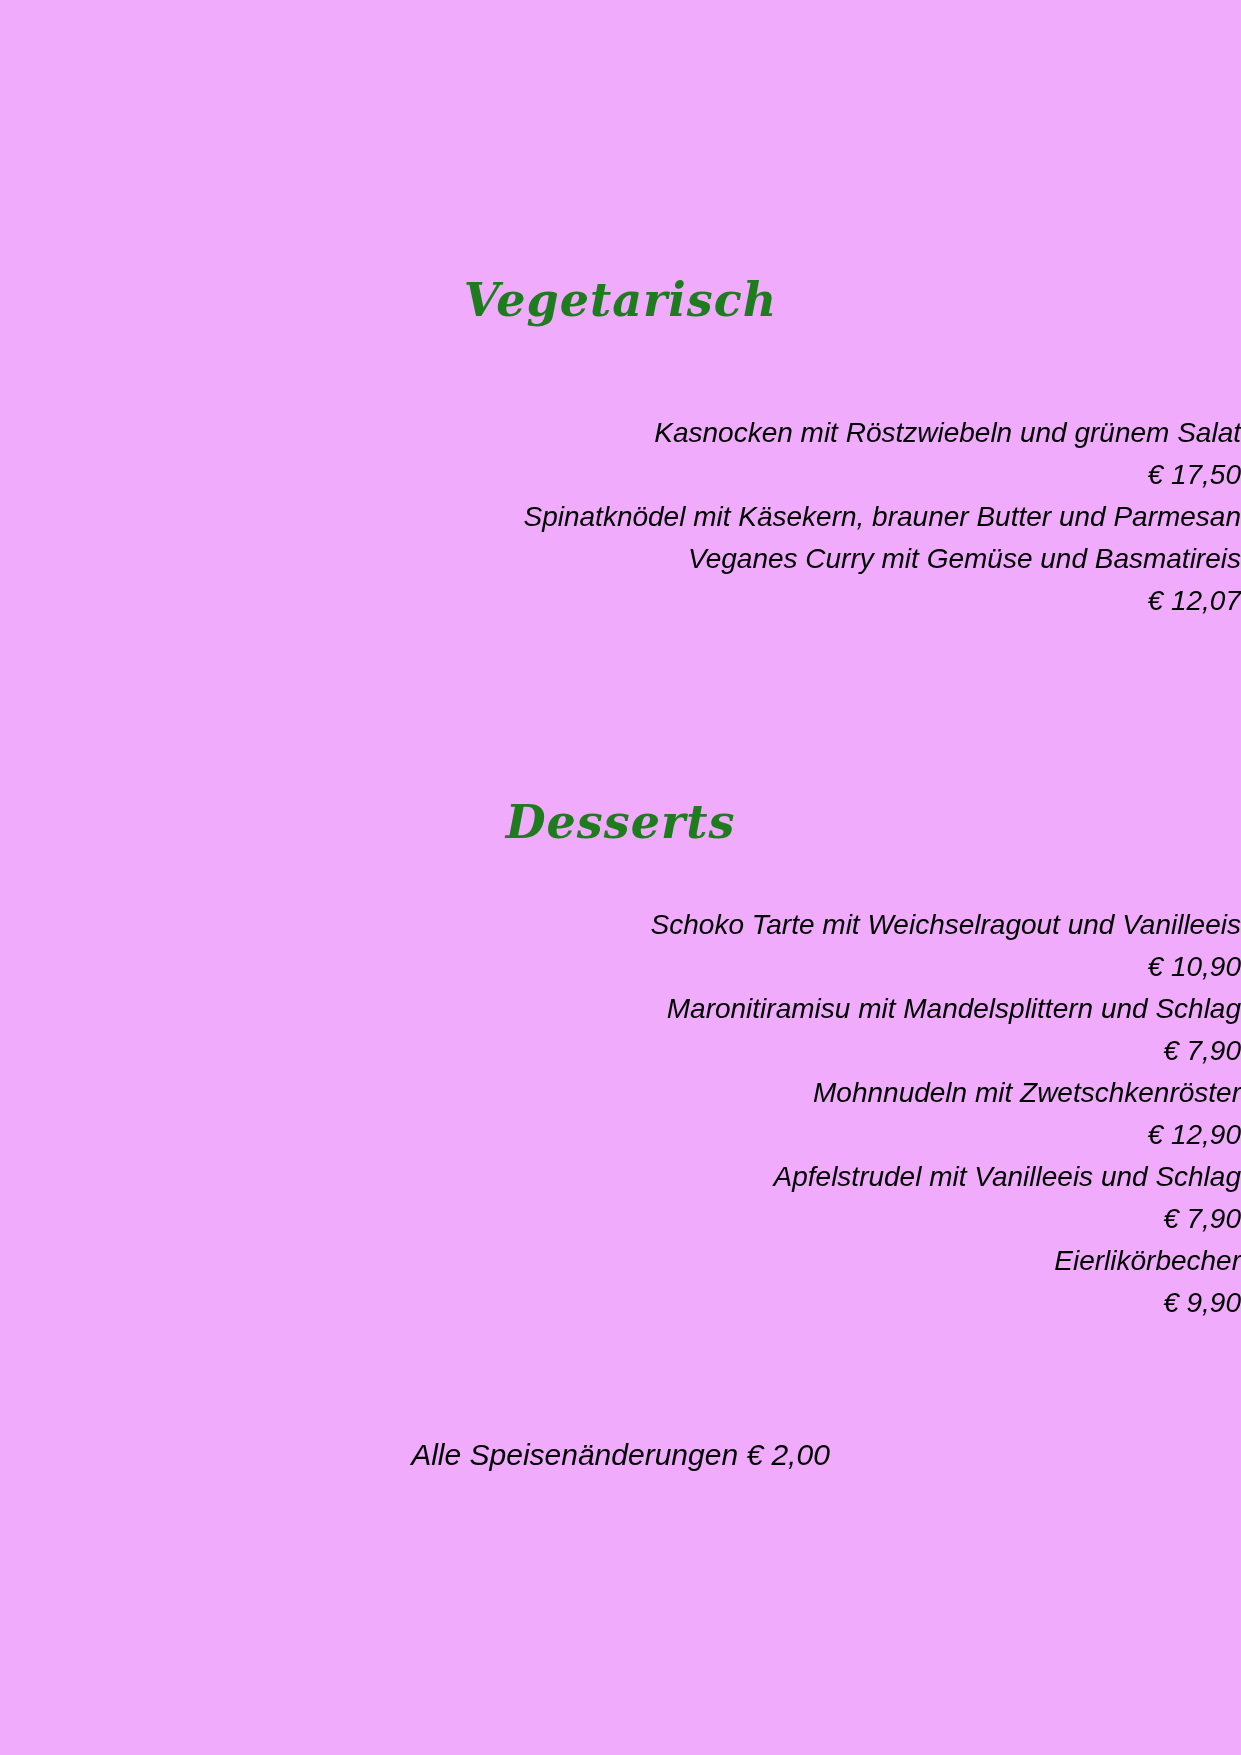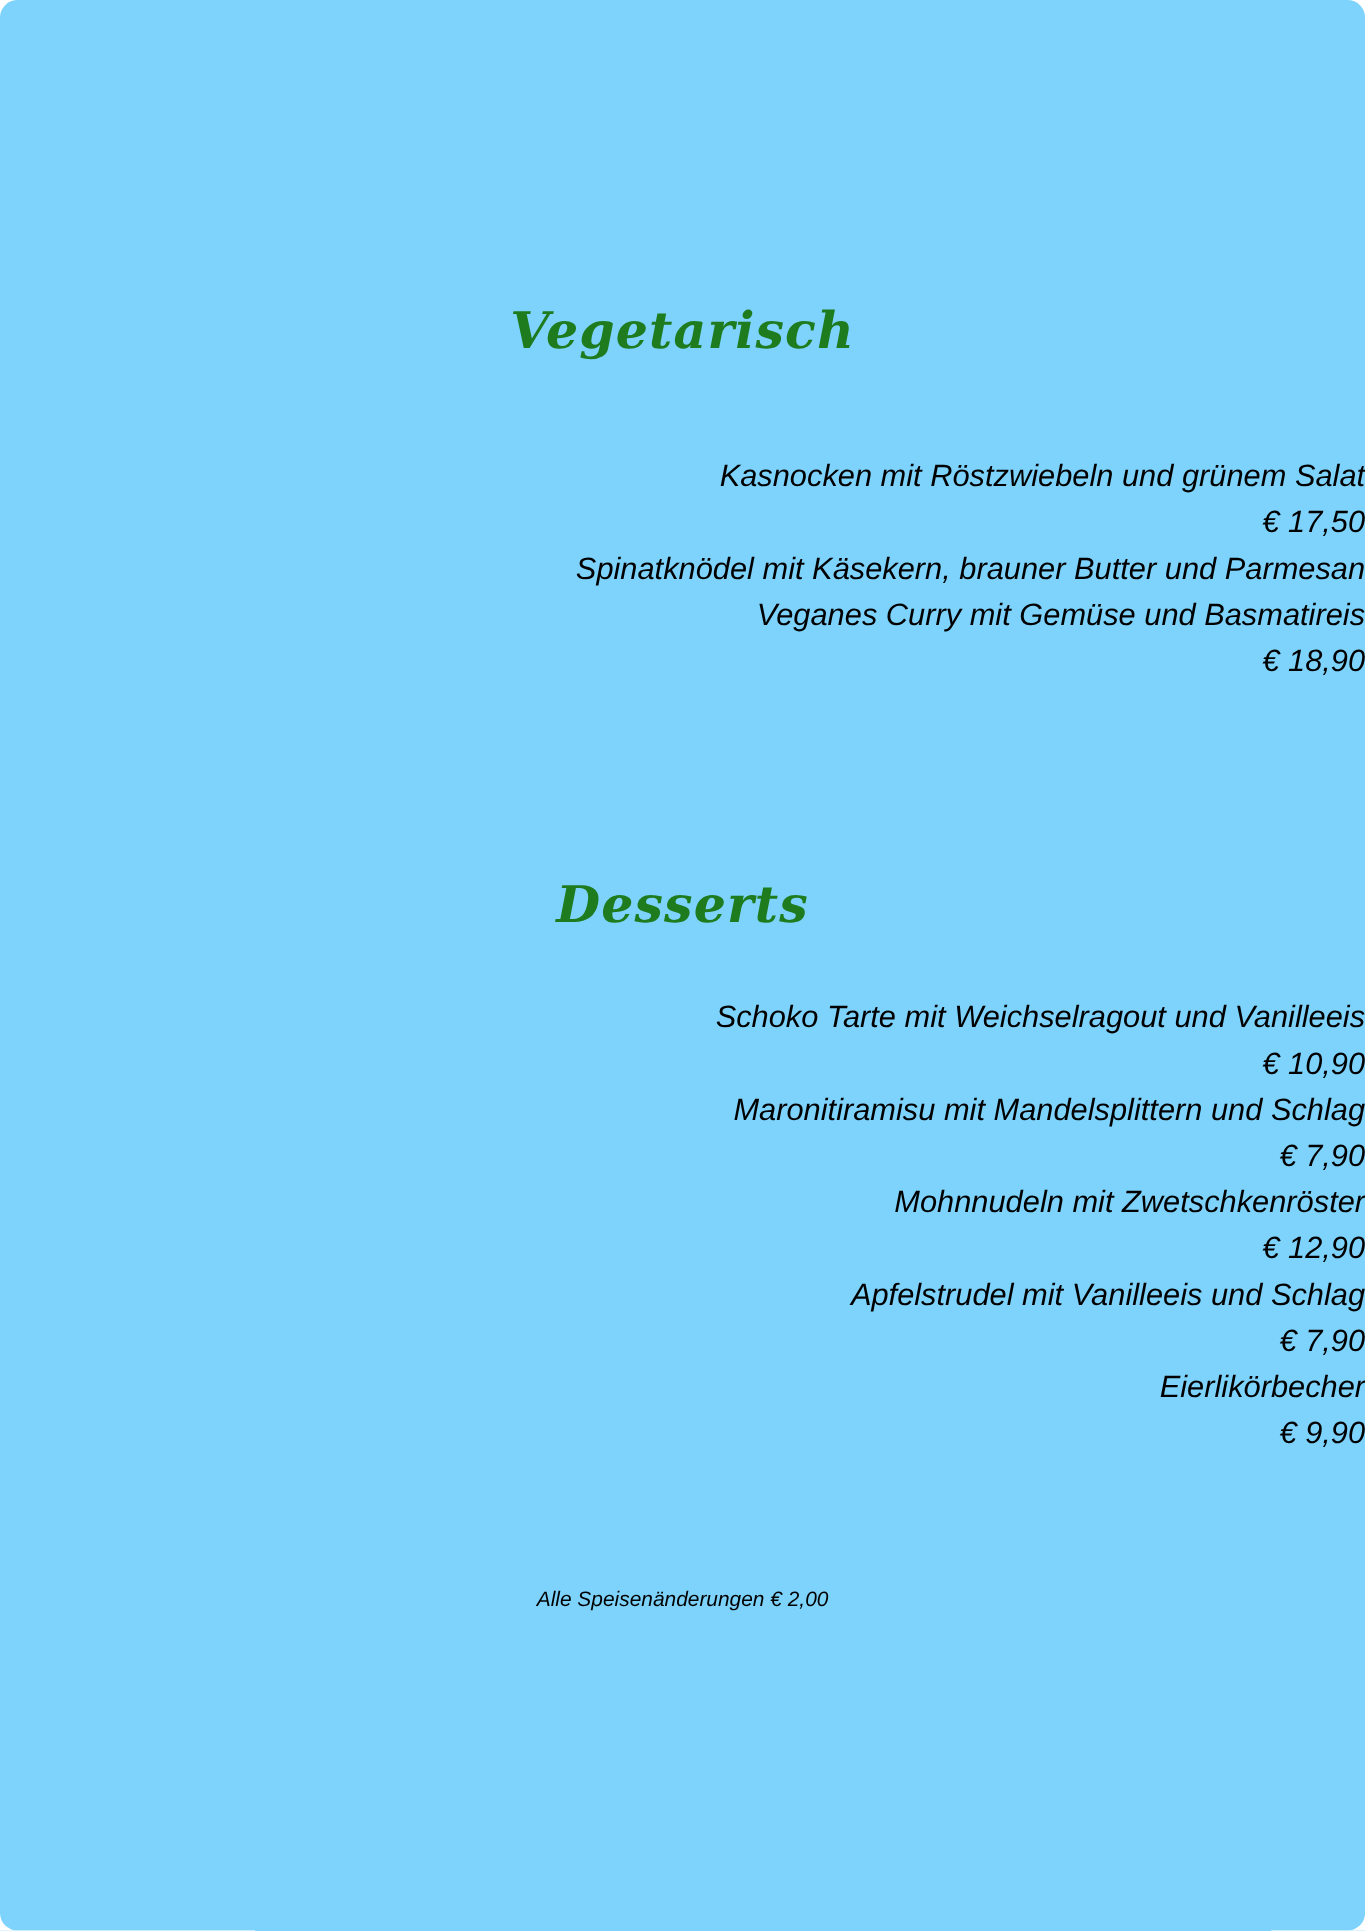--- a/index.html
+++ b/index.html
@@ -5,26 +5,25 @@
   html, body {
     margin: 0;
     padding: 0;
     background: #ffffff;
   }
   .page {
     position: relative;
     width: 1241px;
     height: 1755px;
     margin: 0 auto;
-    background: #7dd3fc;
+    background: #f0abfc;
     overflow: hidden;
     font-family: "Liberation Sans", sans-serif;
     text-align: center;
     color: #000000;
-    border-radius: 16px;
   }
   .section-title {
     font-family: "DejaVu Serif", serif;
     font-style: italic;
     font-weight: bold;
     font-size: 46px;
     line-height: 56px;
     color: #1e7b1e;
     margin: 0;
     letter-spacing: 1px;
@@ -51,21 +50,21 @@
     font-style: italic;
   }
   .menu-item .item-name,
   .menu-item .item-price {
     white-space: nowrap;
   }
   .footer-note {
     margin-top: 114px;
     font-family: "Liberation Sans", sans-serif;
     font-style: italic;
-    font-size: 19px;
+    font-size: 30px;
     line-height: 34px;
     color: #000000;
   }
 </style>
 </head>
 <body>
 
 <div class="page">
 
   <h1 class="section-title first">Vegetarisch</h1>
@@ -73,21 +72,21 @@
   <div class="items veg">
     <div class="menu-item">
       <div class="item-name">Kasnocken mit Röstzwiebeln und grünem Salat</div>
       <div class="item-price">€ 17,50</div>
     </div>
     <div class="menu-item">
       <div class="item-name">Spinatknödel mit Käsekern, brauner Butter und Parmesan</div>
     </div>
     <div class="menu-item">
       <div class="item-name">Veganes Curry mit Gemüse und Basmatireis</div>
-      <div class="item-price">€ 18,90</div>
+      <div class="item-price">€ 12,07</div>
     </div>
   </div>
 
   <h1 class="section-title second">Desserts</h1>
 
   <div class="items des">
     <div class="menu-item">
       <div class="item-name">Schoko Tarte mit Weichselragout und Vanilleeis</div>
       <div class="item-price">€ 10,90</div>
     </div>

